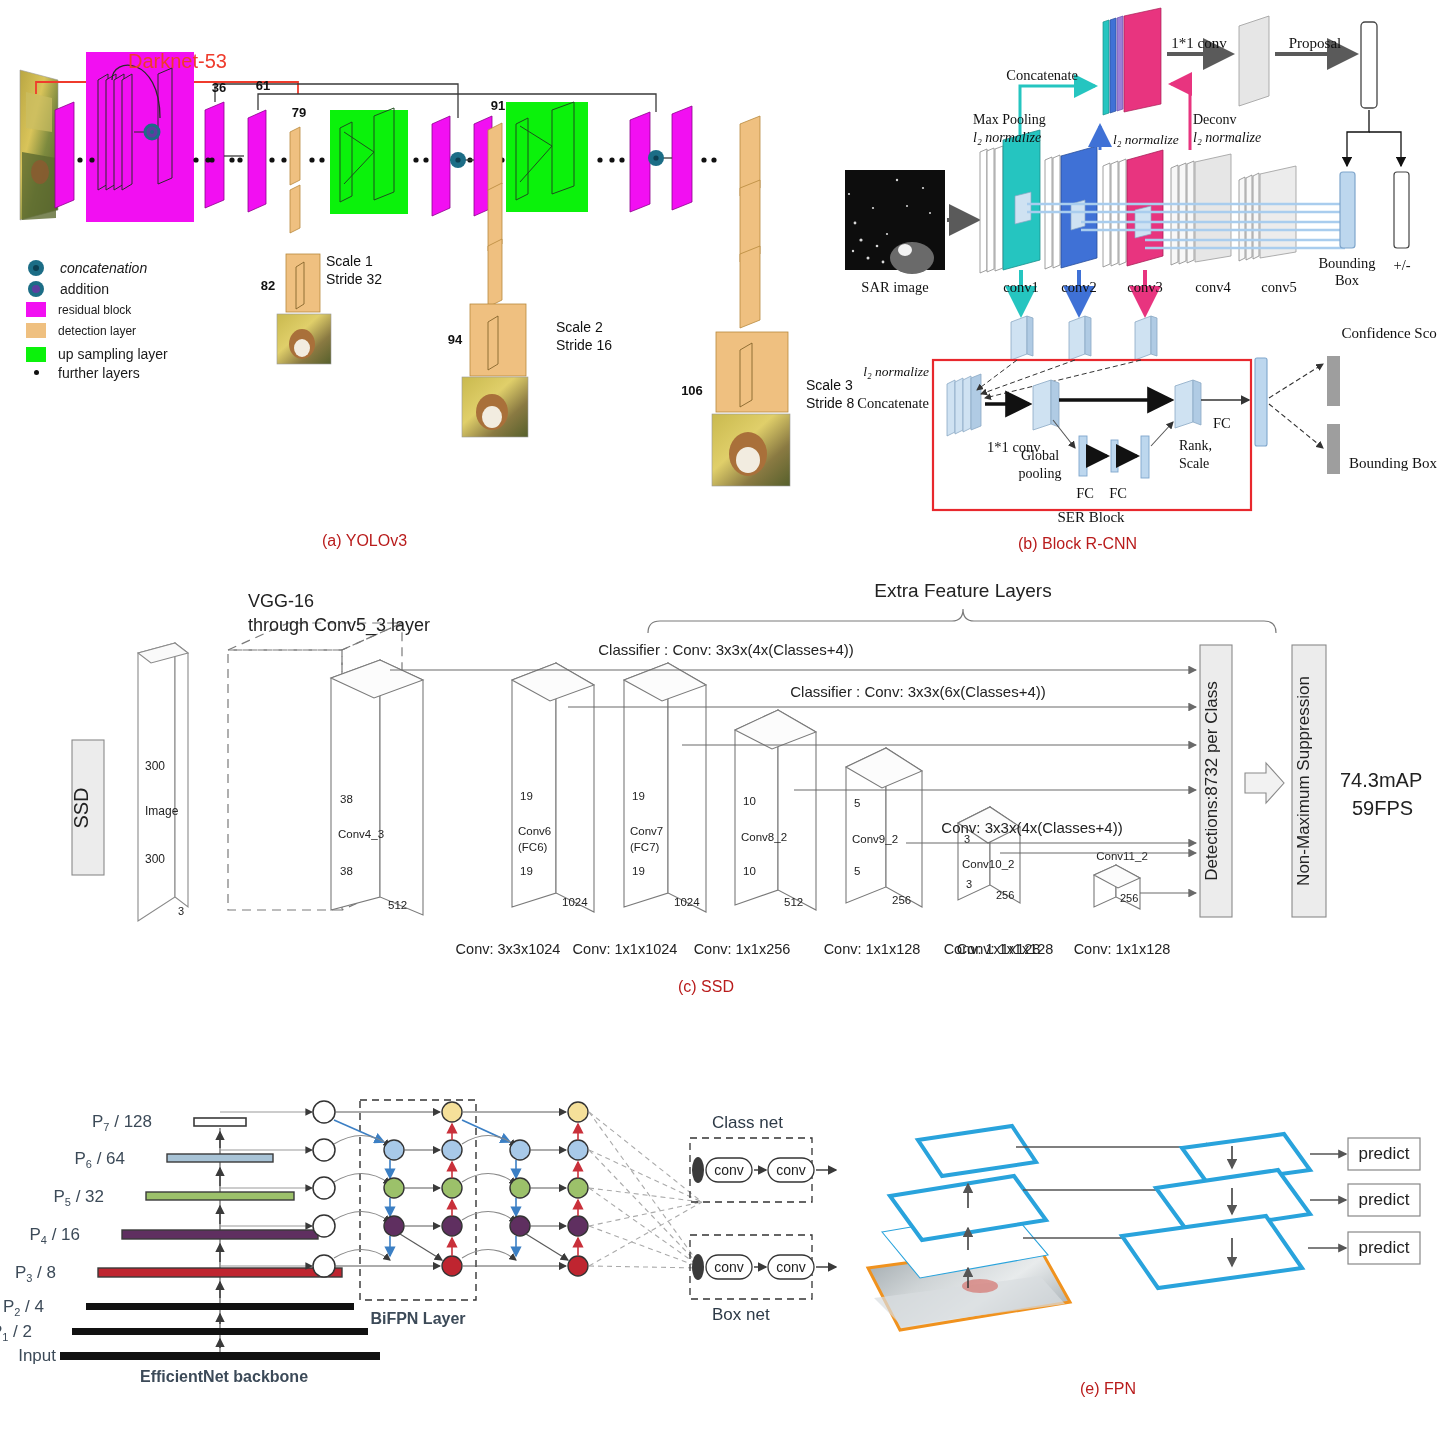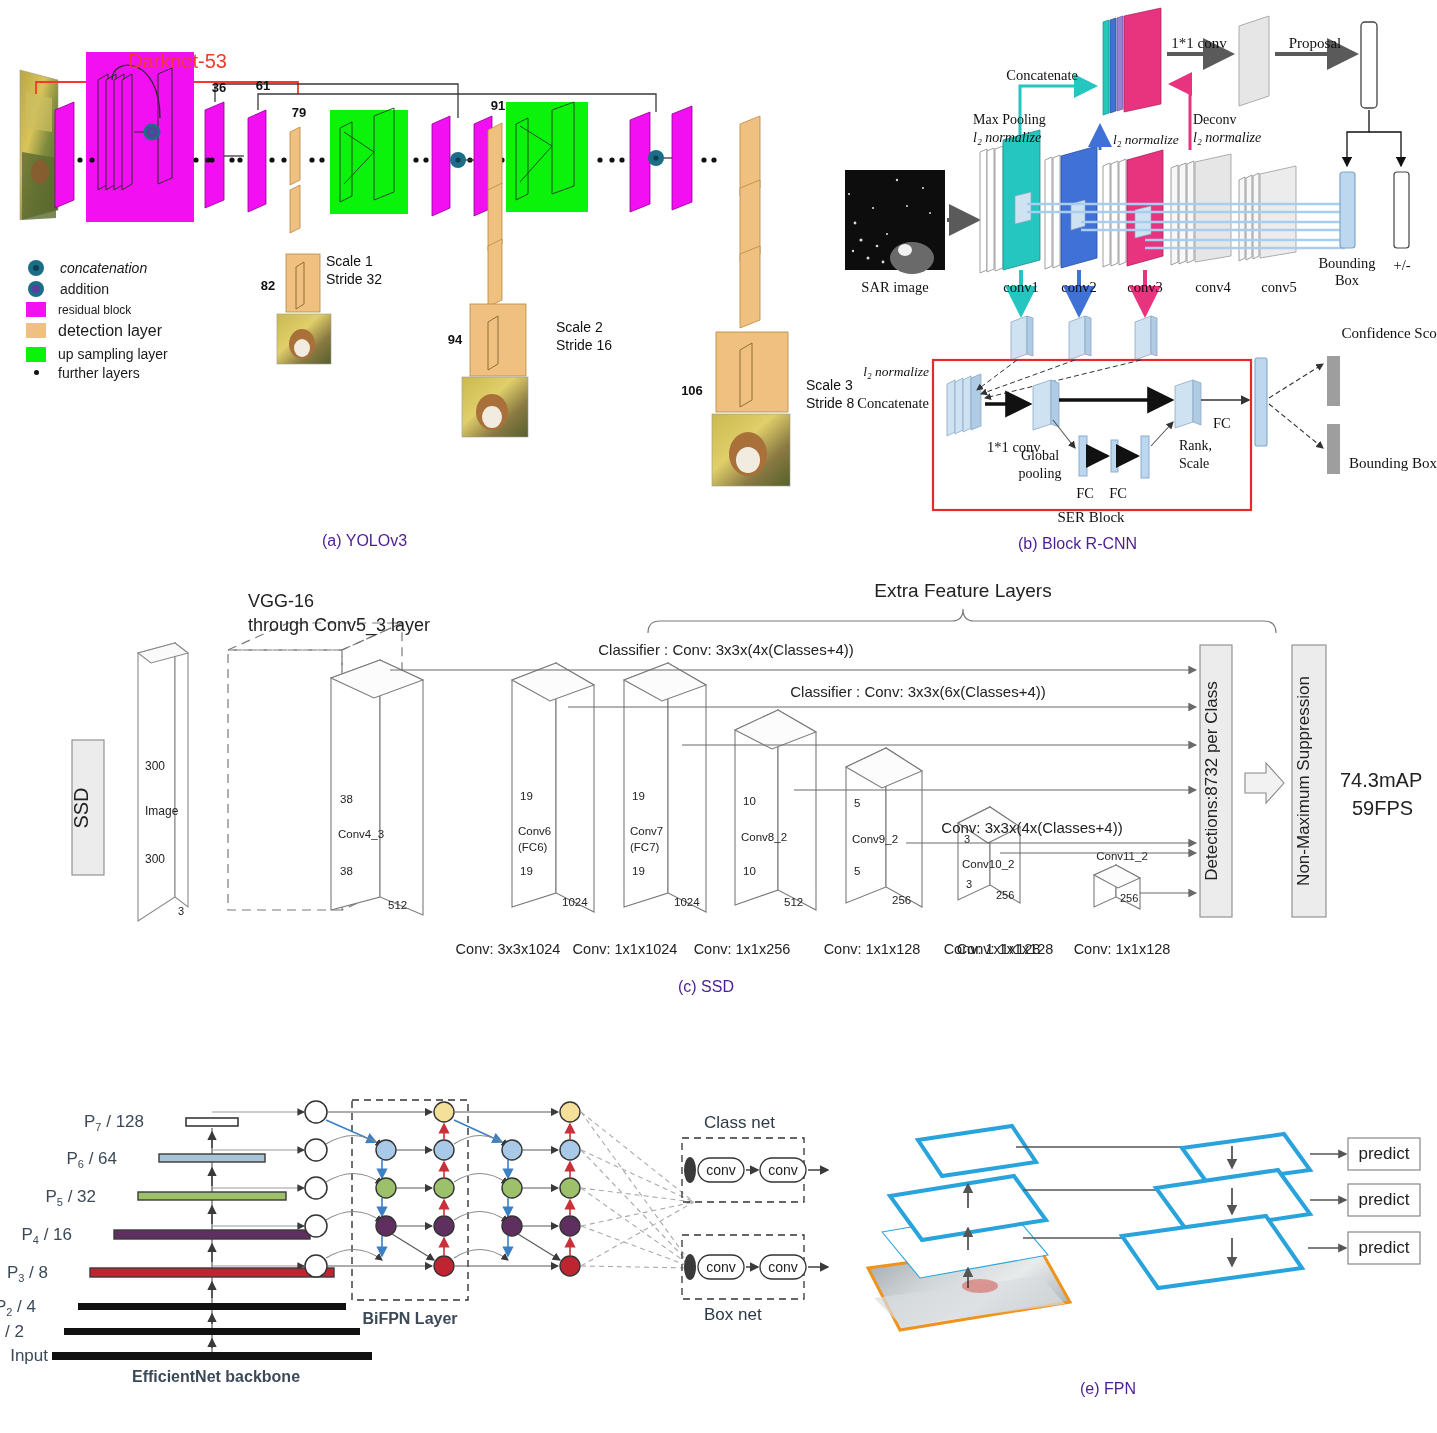--- a/index.html
+++ b/index.html
@@ -3,21 +3,21 @@
 <meta charset="utf-8">
 <style>
   * { box-sizing: border-box; }
   html, body { margin:0; padding:0; background:#fff; }
   body {
     width:1437px; height:1433px; position:relative; overflow:hidden;
     font-family:"Liberation Sans", sans-serif; color:#1a1a1a;
   }
   .panel { position:absolute; }
   .cap {
-    position:absolute; font-size:16px; color:#4c1d95; white-space:nowrap;
+    position:absolute; font-size:16px; color:#b91c1c; white-space:nowrap;
     font-family:"Liberation Sans", sans-serif;
   }
   svg { display:block; overflow:visible; }
   text { font-family:"Liberation Sans", sans-serif; }
   .serif text { font-family:"Liberation Serif", serif; }
 </style>
 </head>
 <body>
 
 <div class="panel" style="left:0px; top:0px; width:840px; height:540px;margin-top:32px;">
@@ -197,21 +197,21 @@
         <span style="position:absolute;left:4px;top:4px;width:8px;height:8px;border-radius:50%;background:#5b3fa0;"></span>
         </span>
       <span style="font-size:14px;">addition</span>
     </div>
     <div style="display:flex;align-items:center;height:21px;">
       <span style="width:20px;height:15px;background:#f20ff2;margin:0 12px 0 6px;display:inline-block;"></span>
       <span style="font-size:12px;">residual block</span>
     </div>
     <div style="display:flex;align-items:center;height:21px;">
       <span style="width:20px;height:15px;background:#efc080;margin:0 12px 0 6px;display:inline-block;"></span>
-      <span style="font-size:16px;">detection layer</span>
+      <span style="font-size:12px;">detection layer</span>
     </div>
     <div style="display:flex;align-items:flex-end;height:21px;">
       <span style="width:20px;height:15px;background:#0bf20b;margin:0 12px 0 6px;display:inline-block;"></span>
       <span style="font-size:14px;">up sampling layer</span>
     </div>
     <div style="display:flex;align-items:center;height:21px;">
       <span style="width:5px;height:5px;border-radius:50%;background:#111;margin:0 19px 0 14px;display:inline-block;"></span>
       <span style="font-size:14px;">further layers</span>
     </div>
   </div>
@@ -554,21 +554,21 @@
 
     <rect x="1292" y="70" width="34" height="272" fill="#ececec" stroke="#8a8a8a" stroke-width="1.1"></rect>
     <text x="1309" y="206" font-size="17" fill="#222" text-anchor="middle" transform="rotate(-90 1309 206)">Non-Maximum Suppression</text>
 
     <text x="1340" y="212" font-size="20" fill="#222">74.3mAP</text>
     <text x="1352" y="240" font-size="20" fill="#222">59FPS</text>
   </svg>
   <div class="cap" style="left:678px; top:403px;">(c) SSD</div>
 </div>
 
-<div class="panel" style="left:4px; top:1080px; width:860px; height:353px;">
+<div class="panel" style="left:12px; top:1080px; width:860px; height:353px;">
   <svg width="860" height="320" viewBox="0 0 860 320">
     <defs>
       <marker id="ed-bk" markerWidth="7" markerHeight="7" refX="6" refY="3.5" orient="auto">
         <path d="M0,0 L7,3.5 L0,7 z" fill="#3a3a3a"></path>
       </marker>
       <marker id="ed-bl" markerWidth="7" markerHeight="7" refX="6" refY="3.5" orient="auto">
         <path d="M0,0 L7,3.5 L0,7 z" fill="#3b7fc4"></path>
       </marker>
       <marker id="ed-rd" markerWidth="7" markerHeight="7" refX="6" refY="3.5" orient="auto">
         <path d="M0,0 L7,3.5 L0,7 z" fill="#c9303a"></path>

